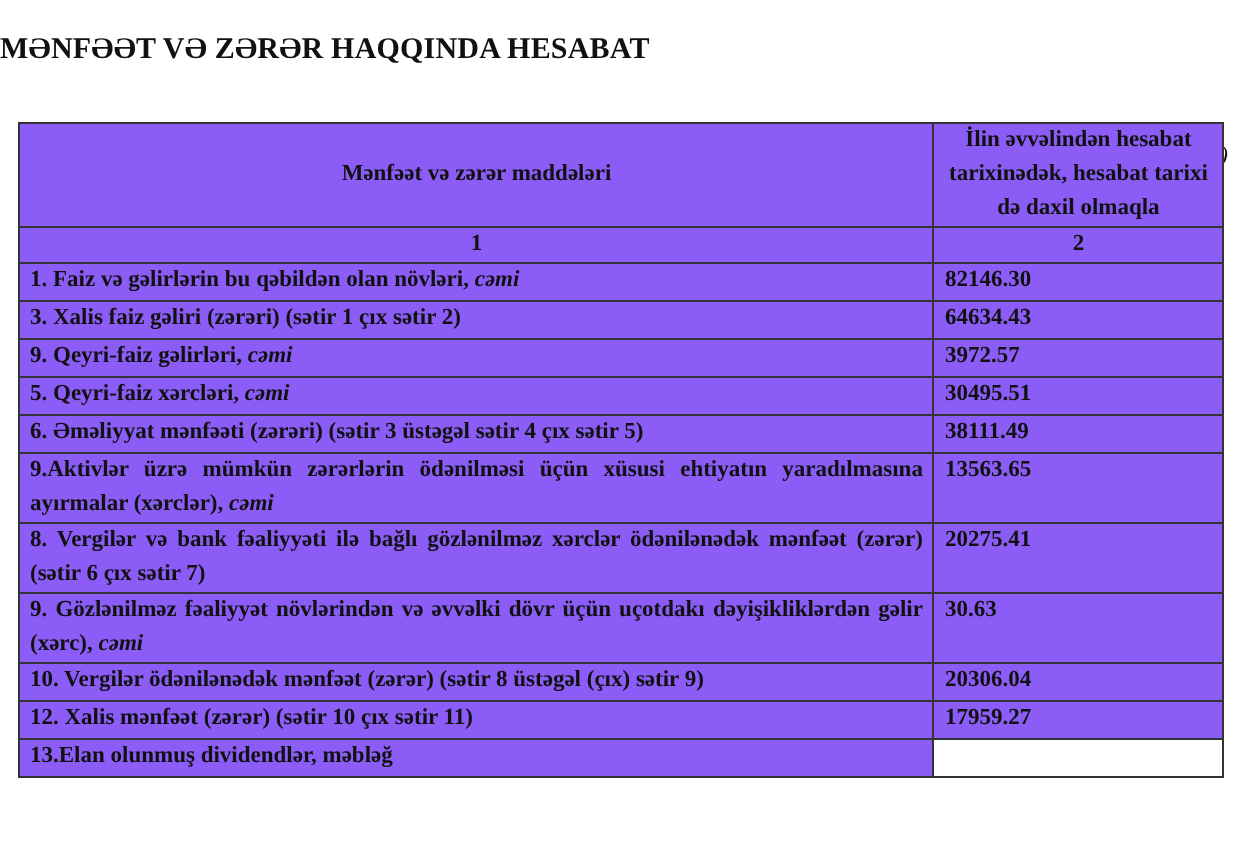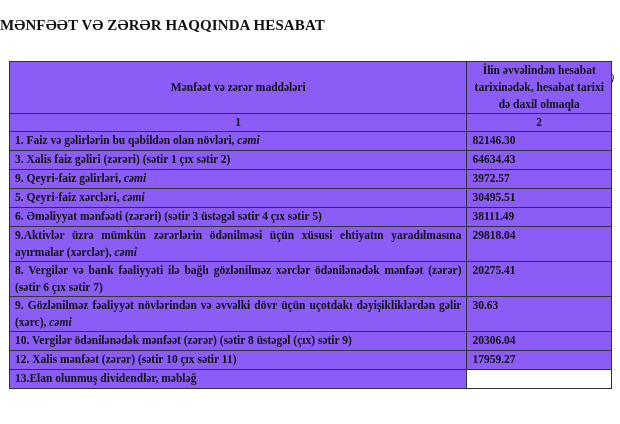--- a/index.html
+++ b/index.html
@@ -102,21 +102,21 @@
   <tr class="single">
     <td class="label"><span>5. Qeyri-faiz xərcləri, </span><span class="ital">cəmi</span></td>
     <td class="value">30495.51</td>
   </tr>
   <tr class="single">
     <td class="label"><span>6. Əməliyyat mənfəəti (zərəri) (sətir 3 üstəgəl sətir 4 çıx sətir 5)</span><span class="ital"></span></td>
     <td class="value">38111.49</td>
   </tr>
   <tr class="double">
     <td class="label"><span>9.Aktivlər üzrə mümkün zərərlərin ödənilməsi üçün xüsusi ehtiyatın yaradılmasına ayırmalar (xərclər), </span><span class="ital">cəmi</span></td>
-    <td class="value">29818.04</td>
+    <td class="value">13563.65</td>
   </tr>
   <tr class="double">
     <td class="label"><span>8. Vergilər və bank fəaliyyəti ilə bağlı gözlənilməz xərclər ödənilənədək mənfəət (zərər) (sətir 6 çıx sətir 7)</span><span class="ital"></span></td>
     <td class="value">20275.41</td>
   </tr>
   <tr class="double">
     <td class="label"><span>9. Gözlənilməz fəaliyyət növlərindən və əvvəlki dövr üçün uçotdakı dəyişikliklərdən gəlir (xərc), </span><span class="ital">cəmi</span></td>
     <td class="value">30.63</td>
   </tr>
   <tr class="single">

